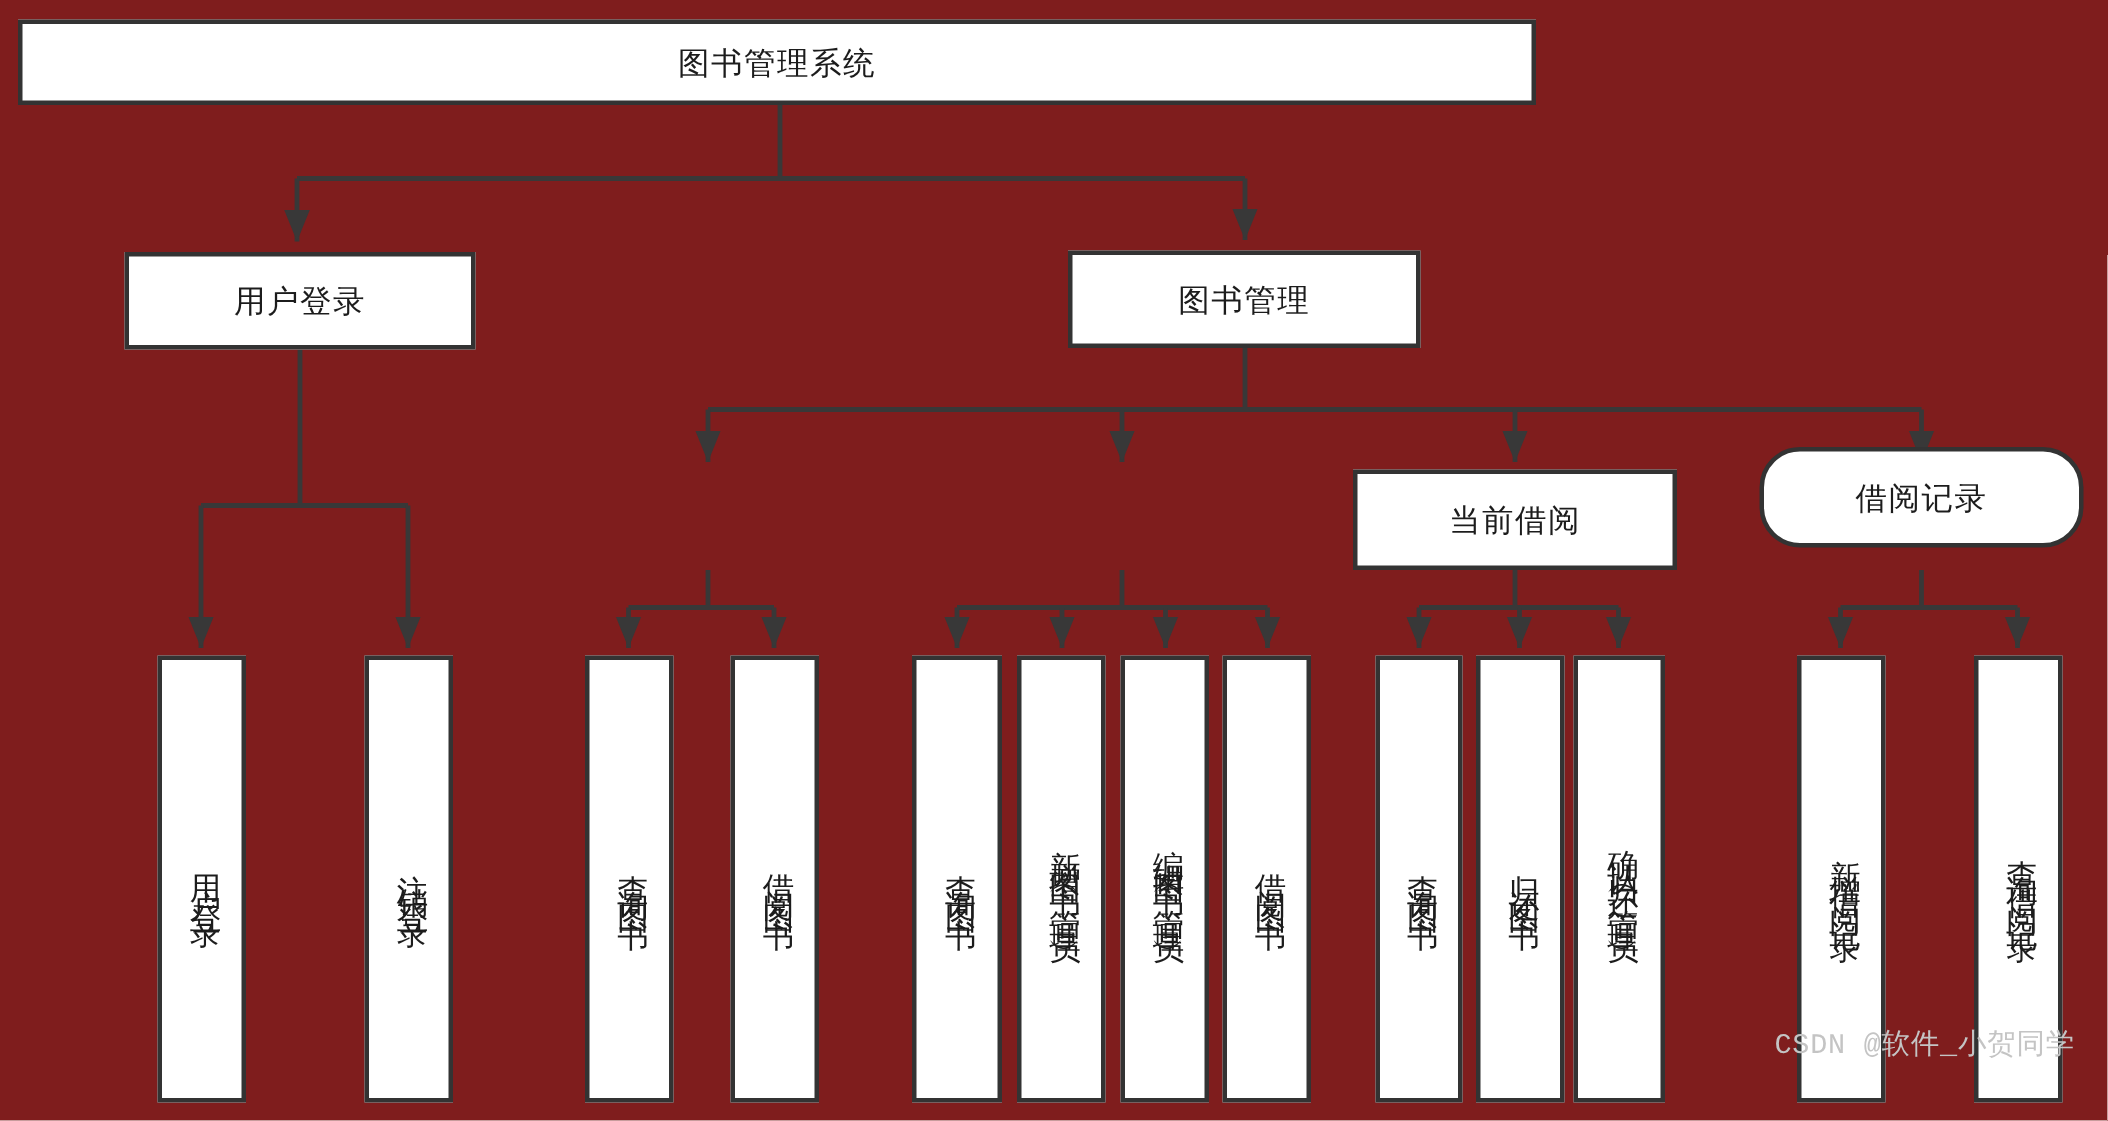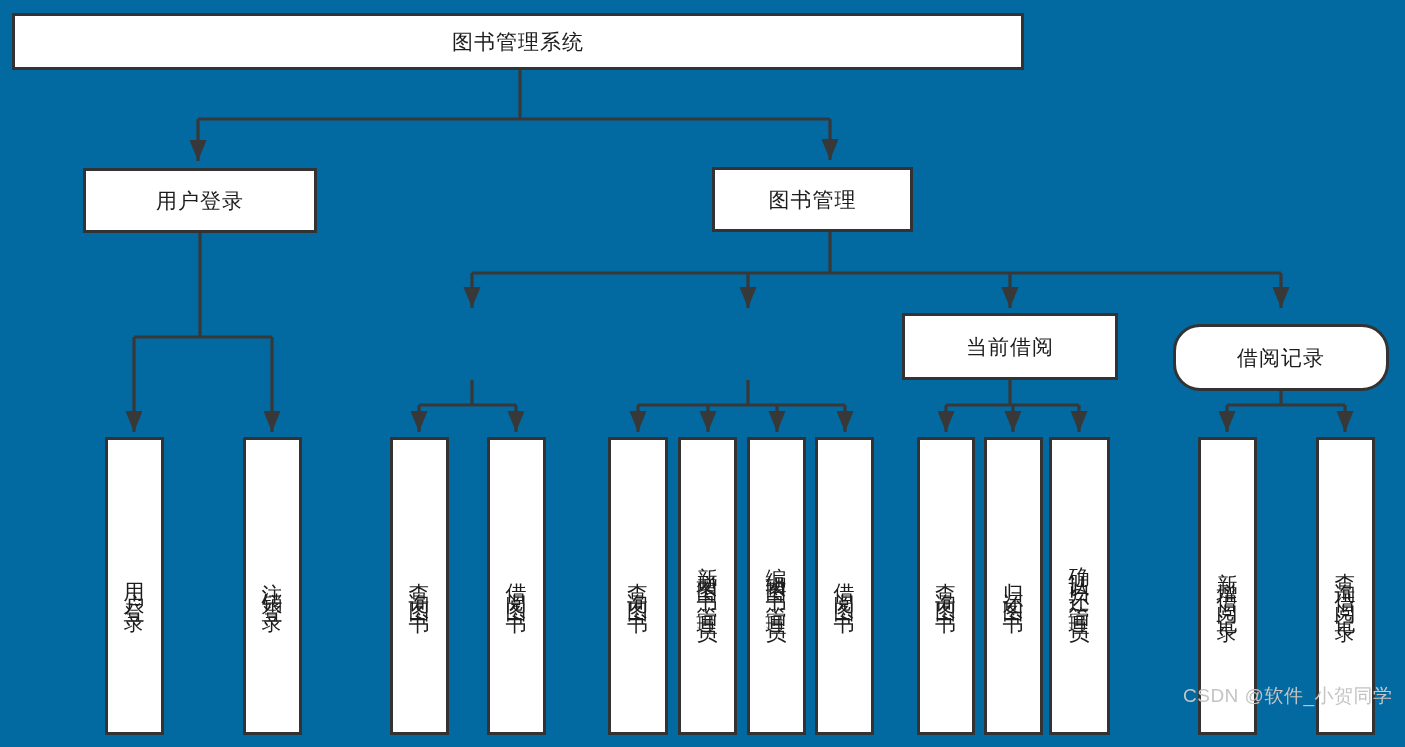--- a/index.html
+++ b/index.html
@@ -1,21 +1,21 @@
 <!DOCTYPE html>
 <html><head>
 <meta charset="utf-8">
 <style>
   html, body { margin: 0; padding: 0; background: #ffffff; }
   .canvas {
     position: relative;
     width: 1405px;
     height: 747px;
-    background: #0369a1;
-    font-family: Liberation Sans, sans-serif;
+    background: #7f1d1d;
+    font-family: Liberation Mono, monospace;
     overflow: hidden;
   }
   .connectors {
     position: absolute;
     left: 0; top: 0;
     width: 1405px; height: 747px;
   }
   .node {
     position: absolute;
     box-sizing: border-box;
@@ -117,28 +117,28 @@
     </g>
   </svg>
 
   <div class="node" style="left:12px; top:13px; width:1012px; height:57px;">
     <span>图书管理系统</span>
   </div>
 
   <div class="node" style="left:83px; top:168px; width:234px; height:65px;">
     <span>用户登录</span>
   </div>
-  <div class="node" style="left:712px; top:167px; width:201px; height:65px;">
+  <div class="node" style="left:712px; top:167px; width:235px; height:65px;">
     <span>图书管理</span>
   </div>
 
   <div class="node" style="left:902px; top:313px; width:216px; height:67px;align-items:center;">
     <span>当前借阅</span>
   </div>
-  <div class="node" style="left:1173px; top:324px; width:216px; height:67px;border-radius:27px;">
+  <div class="node" style="left:1173px; top:298px; width:216px; height:67px;border-radius:27px;">
     <span>借阅记录</span>
   </div>
 
   <div class="node vnode" style="left:105px; top:437px; width:59px; height:298px;">
     <span>用户登录</span>
   </div>
   <div class="node vnode" style="left:243px; top:437px; width:59px; height:298px;">
     <span>注销登录</span>
   </div>
 

